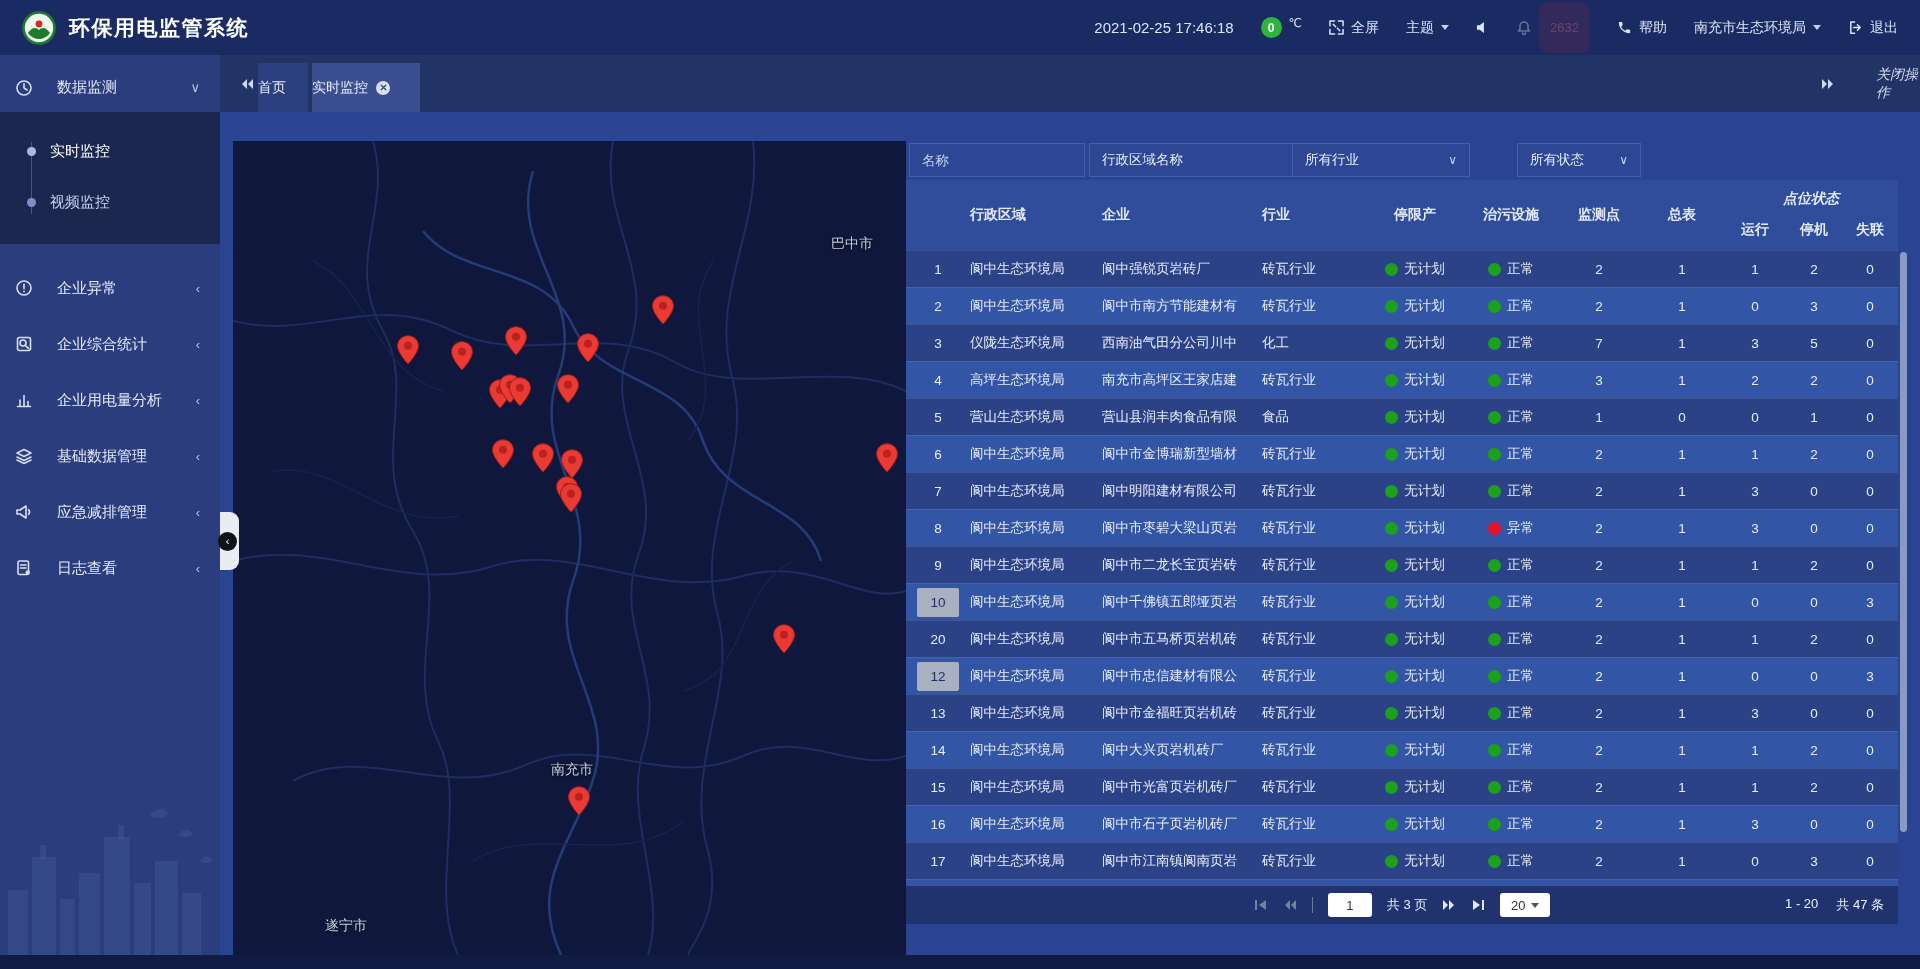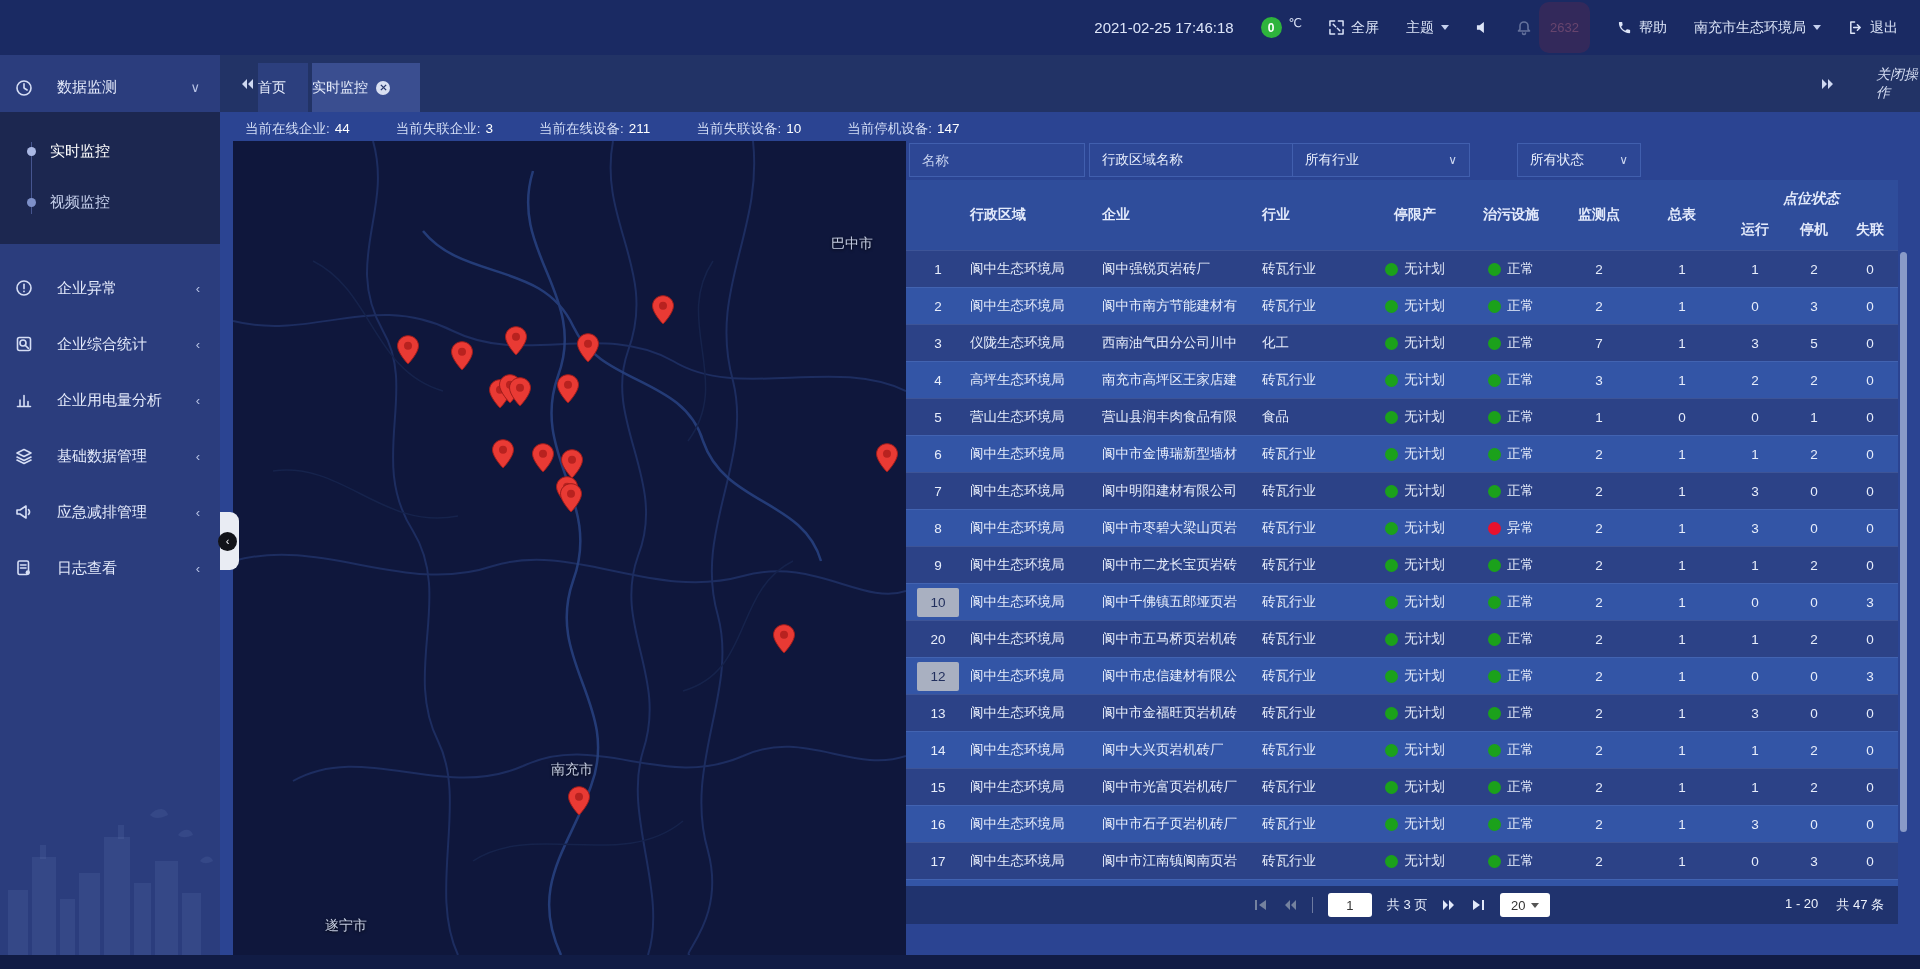--- a/index.html
+++ b/index.html
@@ -124,20 +124,28 @@
              border-radius:4px; opacity:.85; cursor:pointer; }
 
   svg.stroke-ic { fill:none; stroke:currentColor; stroke-width:1.6; stroke-linecap:round; stroke-linejoin:round; }
 </style>
 </head>
 <body>
 
 <div id="app">
 
   <div class="header">
+    <div class="brand">
+      <svg width="34" height="34" viewBox="0 0 34 34">
+        <circle cx="17" cy="17" r="15.5" fill="#eef6ee" stroke="#1c7c2d" stroke-width="2.6"></circle>
+        <circle cx="17" cy="13" r="3.4" fill="#d42b1f"></circle>
+        <path d="M6 22c4-6 8-6 11-3 3-3 7-3 11 3 -3 4-7 6-11 6s-8-2-11-6z" fill="#1c7c2d"></path>
+      </svg>
+      <span class="app-title">环保用电监管系统</span>
+    </div>
     <div class="h-right">
       <span class="datetime">2021-02-25 17:46:18</span>
       <span class="h-item">
         <span class="tempball">0</span>
         <span class="tempunit">℃</span>
       </span>
       <span class="h-item">
         <svg class="stroke-ic hicon" width="15" height="15" viewBox="0 0 16 16">
           <path d="M1 6V1h5M10 1h5v5M15 10v5h-5M6 15H1v-5"></path>
             <path d="M4.5 4.5l2.6 2.6M11.5 11.5L8.9 8.9"></path>
@@ -309,27 +317,20 @@
     <span class="tb-fwd">
       <svg width="14" height="12" viewBox="0 0 14 12">
           <path d="M7 1l5 5-5 5zM1 1l5 5-5 5z" fill="currentColor"></path>
         </svg>
     </span>
     <span class="tb-close-ops">关闭操作</span>
   </div>
 
   <div class="content">
 
-    <div class="statusbar">
-      <span class="stat"><span>当前在线企业:</span><span class="v">44</span></span>
-      <span class="stat"><span>当前失联企业:</span><span class="v">3</span></span>
-      <span class="stat"><span>当前在线设备:</span><span class="v">211</span></span>
-      <span class="stat"><span>当前失联设备:</span><span class="v">10</span></span>
-      <span class="stat"><span>当前停机设备:</span><span class="v">147</span></span>
-    </div>
 
     <div class="map">
       <svg width="673" height="814" viewBox="0 0 673 814">
         <g fill="none" stroke="#1d2d60" stroke-width="2">
           <path d="M140 0c20 70-30 120 10 190 35 60-15 130 30 200 40 65-10 140 25 210 30 60-10 150 20 214"></path>
           <path d="M0 180c80 20 140-30 220 10 70 35 150-10 220 30 65 40 160-5 233 30"></path>
           <path d="M380 0c-15 80 45 130 15 210-25 70 40 130 10 205-25 70 30 120 5 195-20 65 25 140 5 204"></path>
           <path d="M0 420c90-25 170 35 260 5 80-25 160 35 250 10 70-20 120 30 163 15"></path>
           <path d="M60 640c70-40 150 20 230-15 75-35 140 25 220-10 60-28 110 18 163 0"></path>
           <path d="M520 0c10 90-45 150-20 240 20 80-40 150-15 235 20 75-35 150-10 235 18 68-28 104-18 104"></path>

